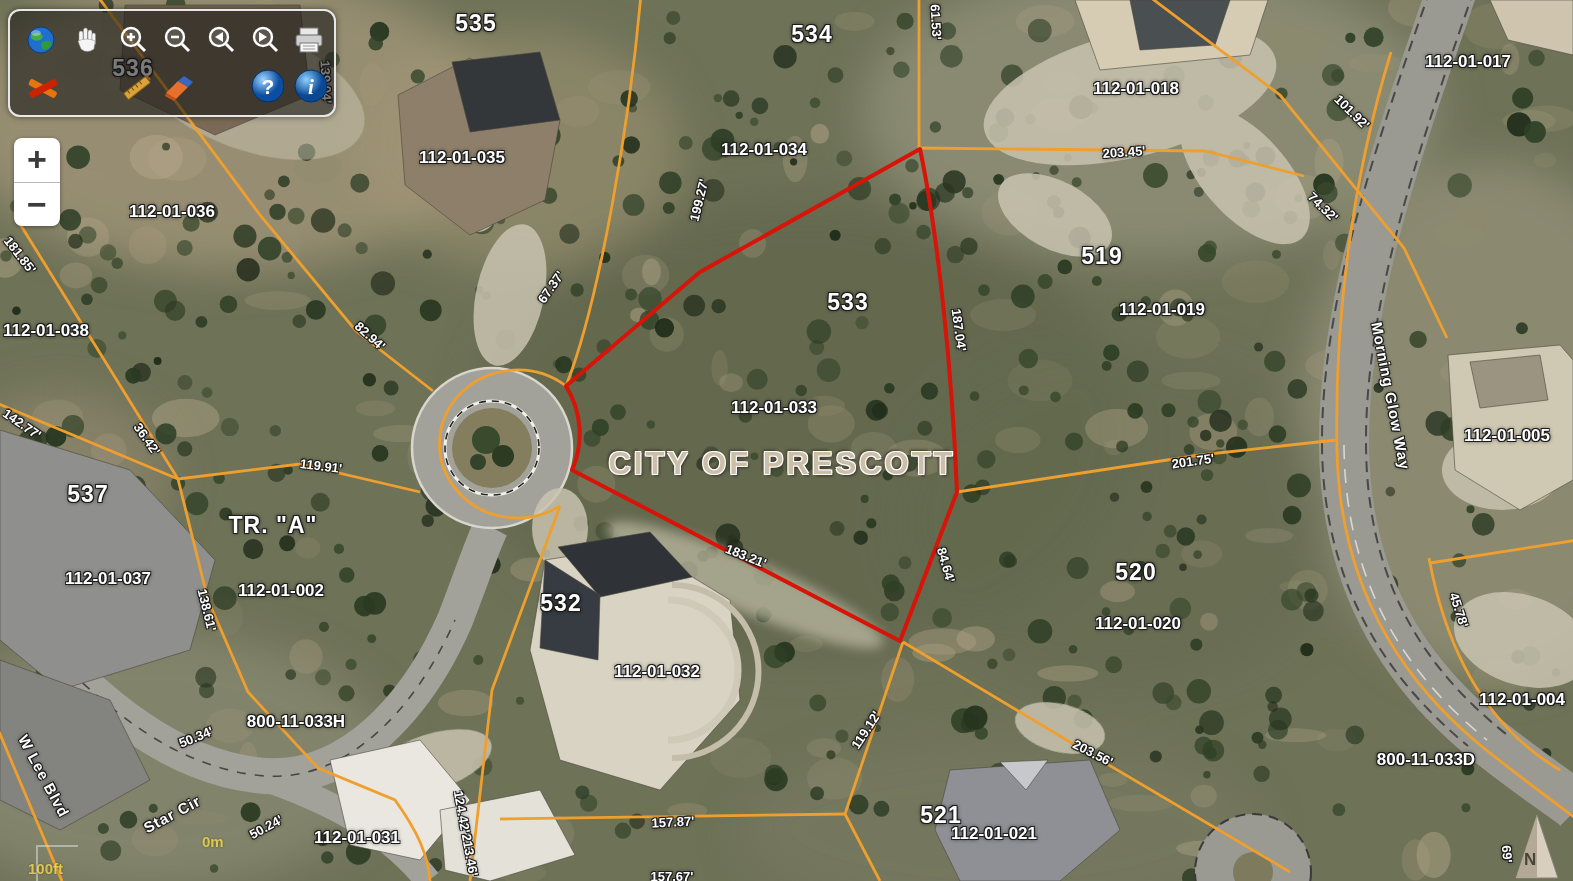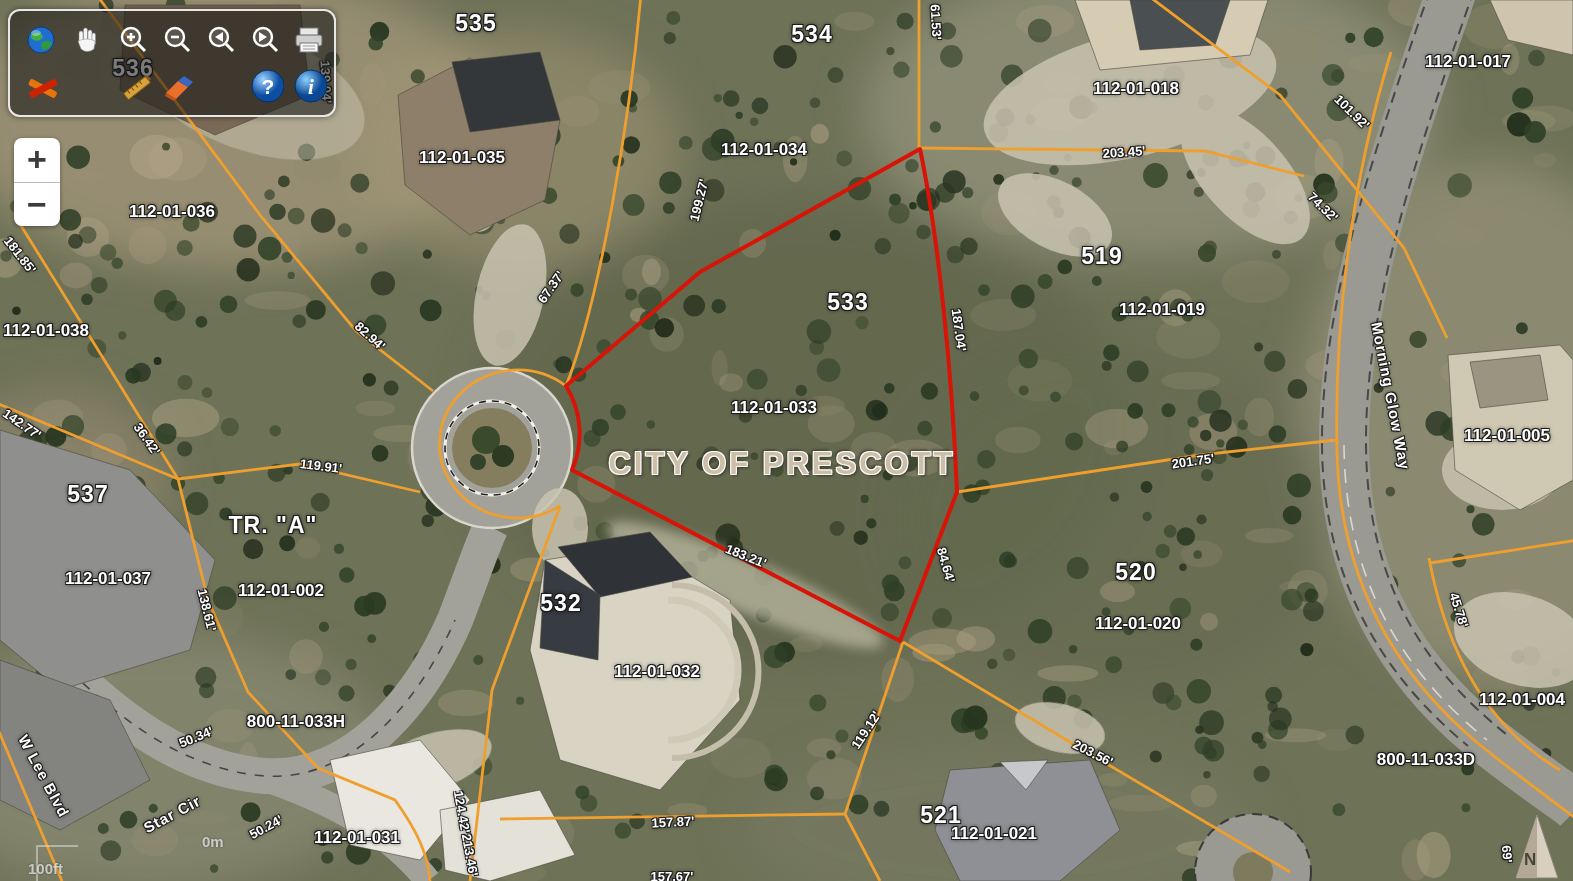--- a/index.html
+++ b/index.html
@@ -27,21 +27,21 @@
   
   #zoomctl{position:absolute;left:14px;top:138px;width:46px;height:88px;background:#fff;
            border-radius:8px;z-index:6;box-shadow:0 1px 4px rgba(0,0,0,.4);
            display:flex;flex-direction:column;}
   #zoomctl .zc{flex:1;display:flex;align-items:center;justify-content:center;
            font-size:34px;font-weight:bold;color:#3c3c3c;cursor:pointer;}
   #zoomctl .zc:first-child{border-bottom:1px solid #b9b9b9;}
   
   #watermark{position:absolute;left:6px;top:818px;z-index:7;font-size:30px;font-weight:bold;
              color:#fff;text-shadow:0 0 5px rgba(0,0,0,.55);letter-spacing:1px;}
-  .scaletxt{position:absolute;z-index:4;color:#e5e5e5;opacity:.75;font-size:15px;
+  .scaletxt{position:absolute;z-index:4;color:#fde047;opacity:.75;font-size:15px;
             font-weight:bold;text-shadow:0 0 2px #333;}
   #north-n{position:absolute;left:1524px;top:850px;z-index:5;font-size:17px;font-weight:bold;
            color:#4a4438;}
 </style>
 </head>
 <body>
 
 <div id="stage">
 
   <svg id="terrain" width="1573" height="881" viewBox="0 0 1573 881">

